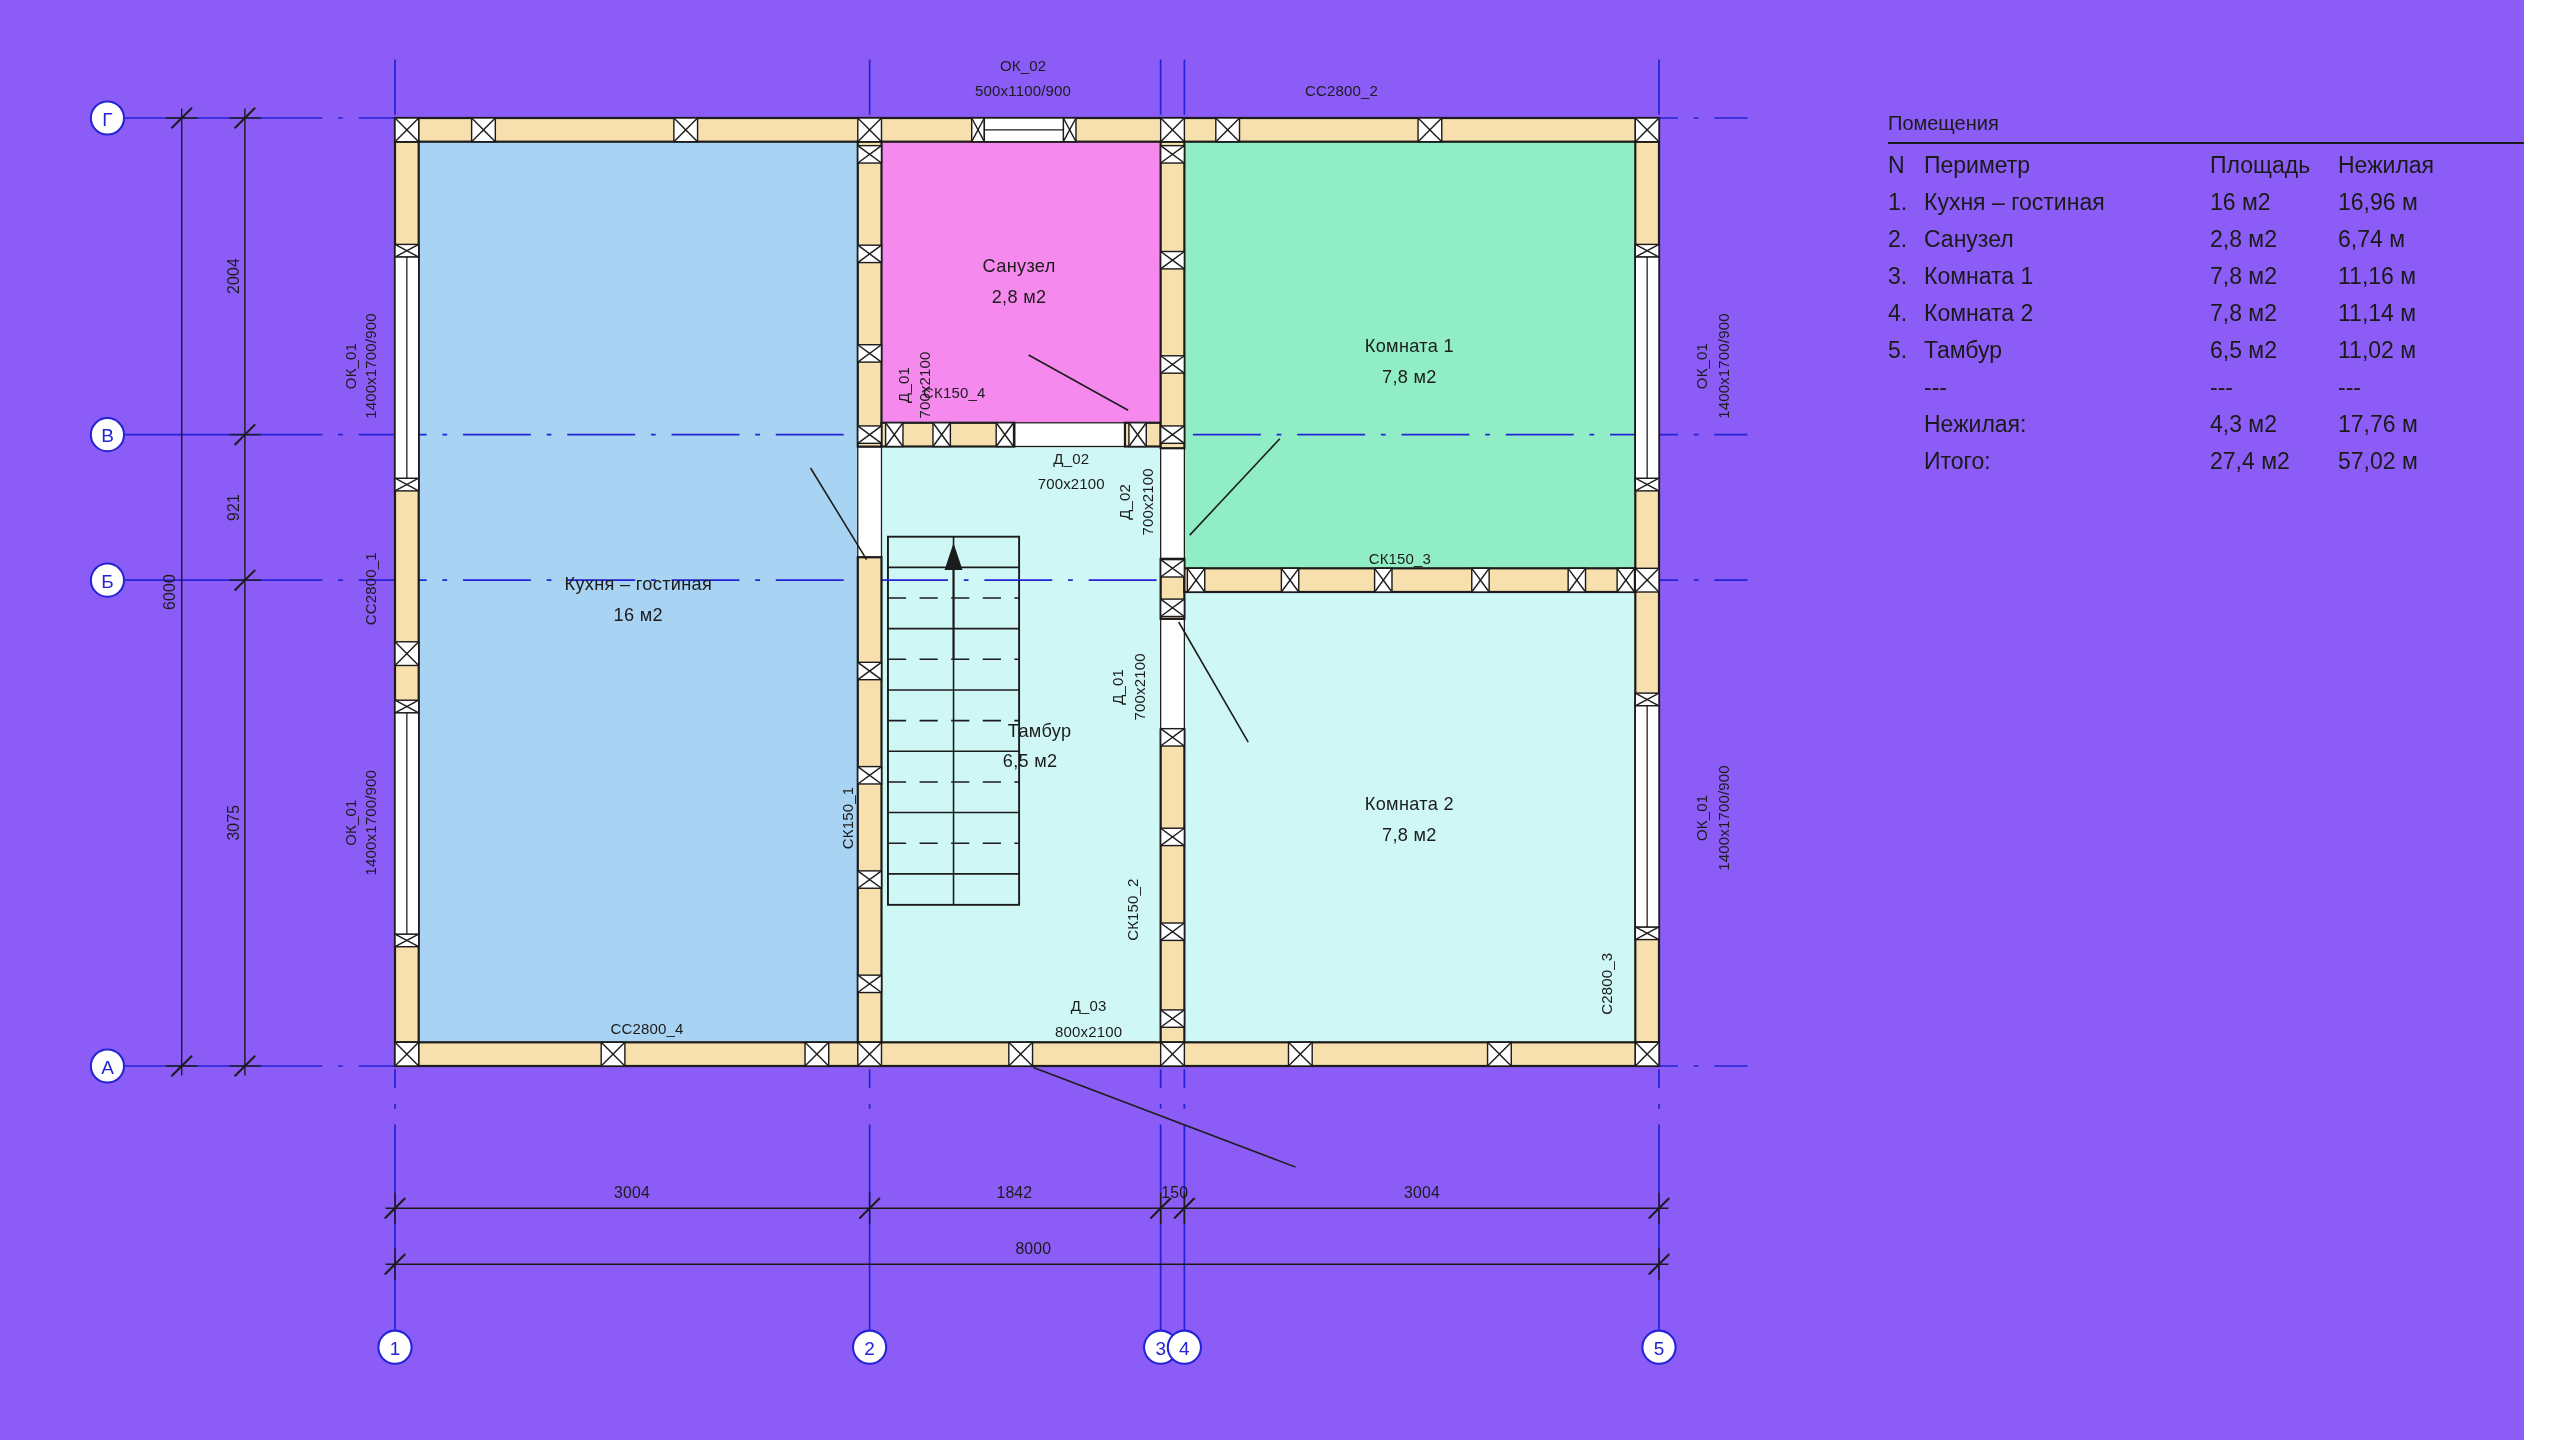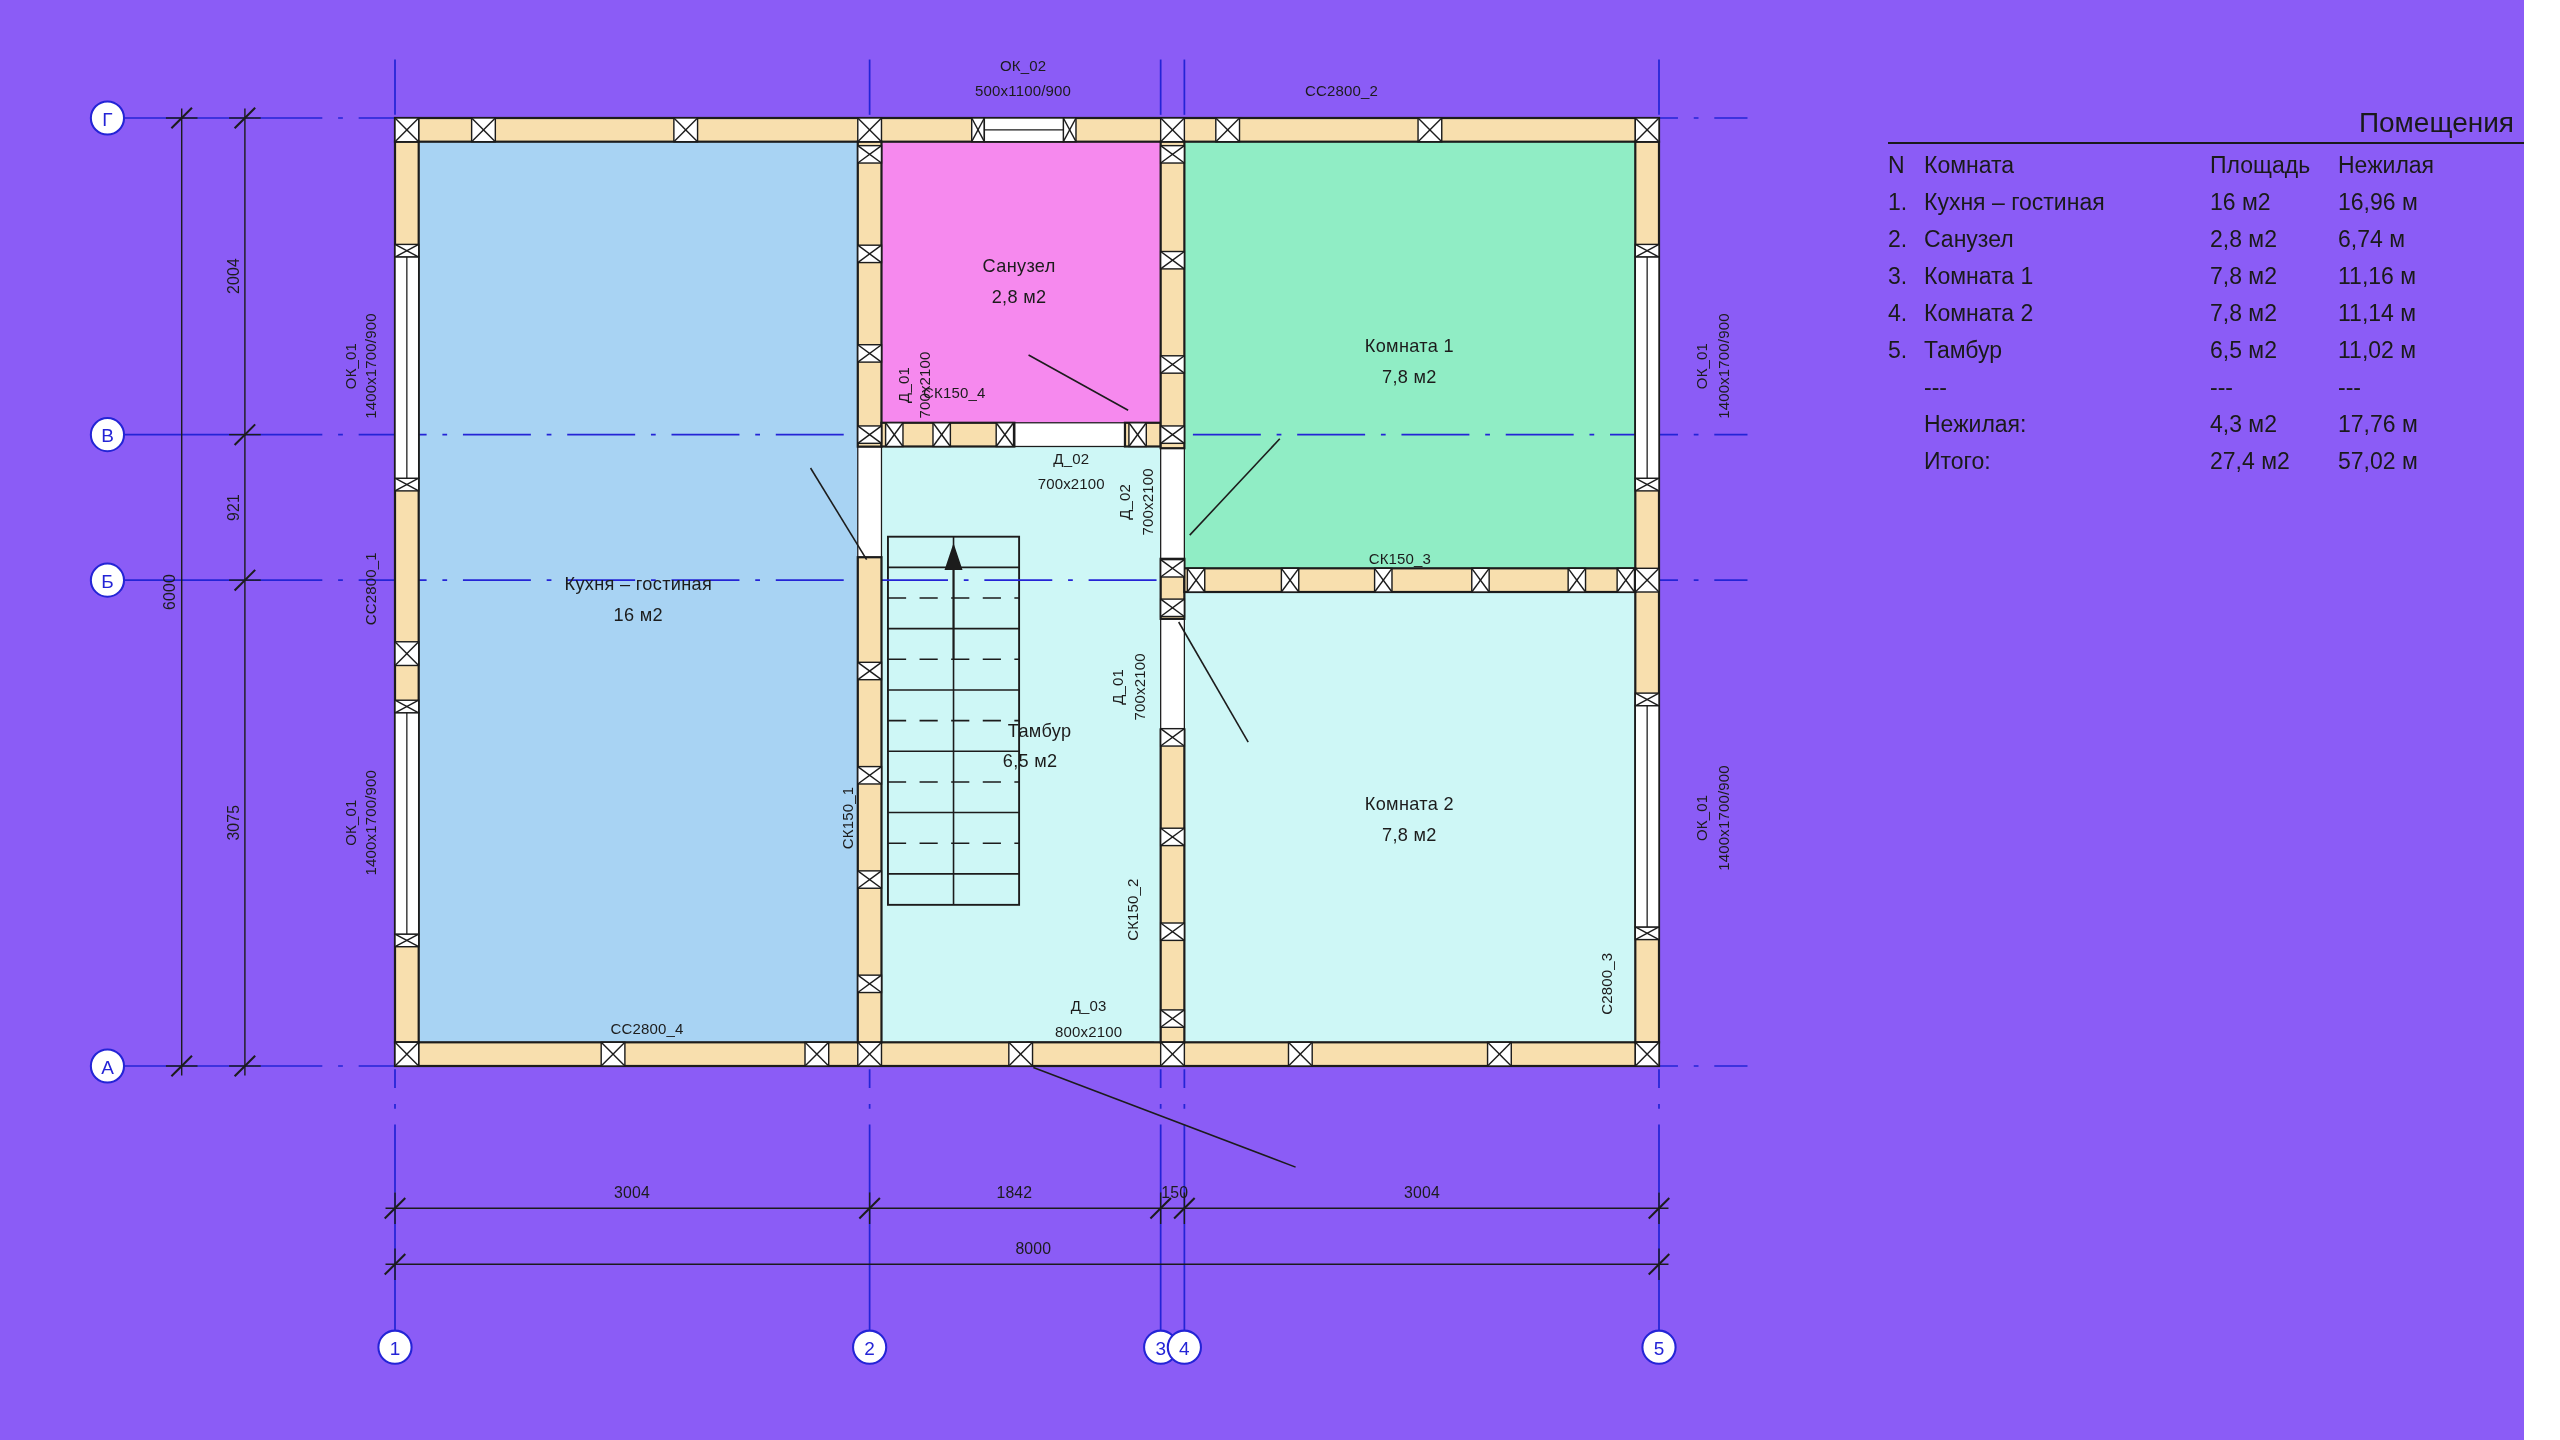--- a/index.html
+++ b/index.html
@@ -7,21 +7,21 @@
          font-family:"Liberation Sans",sans-serif;}
   svg{position:absolute;left:0;top:0;}
   text{font-family:"Liberation Sans",sans-serif;fill:#1c1c1c;}
   .t-room{font-size:115px;letter-spacing:2px;}
   .t-small{font-size:95px;letter-spacing:1px;}
   .t-dim{font-size:100px;letter-spacing:1px;}
   .t-axis{font-size:120px;fill:#2424d6;}
   
   #rooms-table{position:absolute;left:1888px;top:110px;width:636px;color:#1a1a1a;
                font-size:23px;line-height:26px;}
-  #rooms-table .tbl-title{text-align:right;padding-right:10px;padding-bottom:6px;font-size:28px;}
+  #rooms-table .tbl-title{text-align:left;padding-right:10px;padding-bottom:6px;font-size:20px;}
   #rooms-table .tbl-rule{border-top:2px solid #1a1a1a;margin-bottom:2px;}
   .tbl-row{display:grid;grid-template-columns:36px 286px 128px auto;height:37px;align-items:center;}
   .tbl-row span{white-space:nowrap;}
 </style>
 </head>
 <body>
 
 <div id="stage">
 
   <svg id="drawing" width="2560" height="1440" viewBox="0 0 2560 1440">
@@ -413,21 +413,21 @@
         <text class="t-axis" text-anchor="middle" x="8000" y="7828">5</text>
       </g>
     </g>
   </svg>
 
   <div id="rooms-table">
     <div class="tbl-title">Помещения</div>
     <div class="tbl-rule"></div>
     <div class="tbl-row">
       <span>N</span>
-      <span>Комната</span>
+      <span>Периметр</span>
       <span>Площадь</span>
       <span>Нежилая</span>
     </div>
     <div class="tbl-row">
       <span>1.</span>
       <span>Кухня – гостиная</span>
       <span>16 м2</span>
       <span>16,96 м</span>
     </div>
     <div class="tbl-row">

